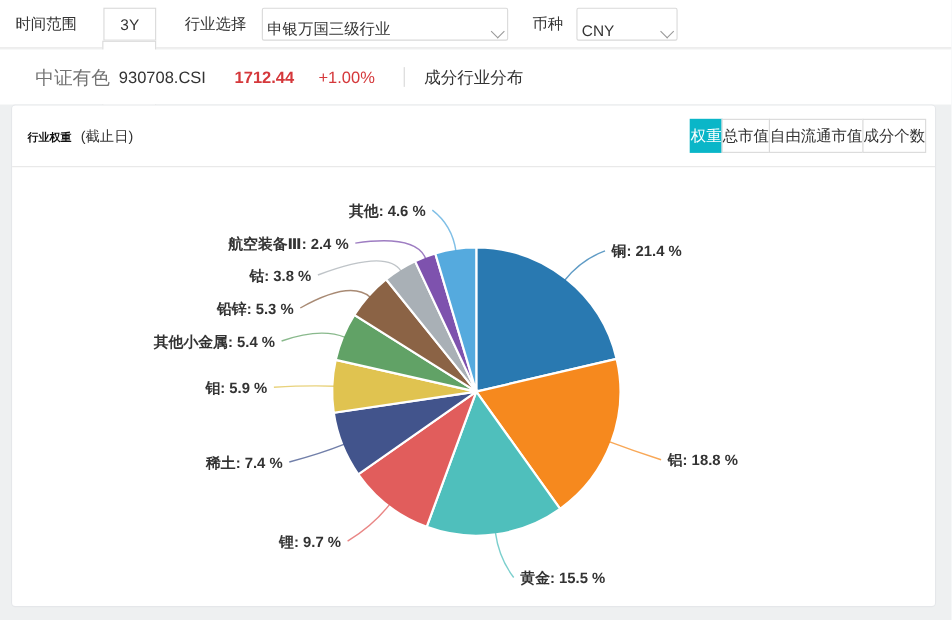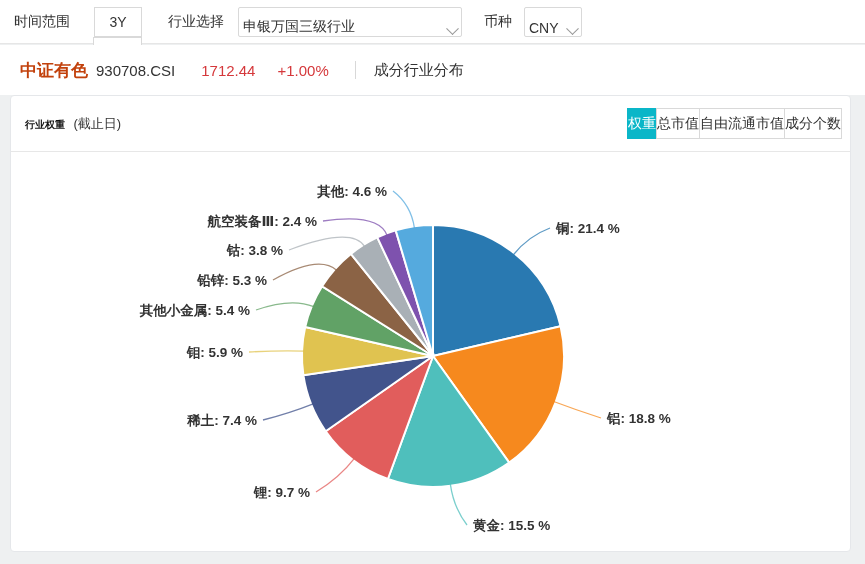--- a/index.html
+++ b/index.html
@@ -20,23 +20,23 @@
   .seg-btn.active { color:#fff; border-color:transparent; }
   .select-box { display:flex; align-items:flex-end; justify-content:space-between;
     height:30px; border:1px solid #d9d9d9; border-radius:2px; background:#fff;
     font-size:14px; color:#333; padding:0 4px; cursor:pointer; }
   .chevron { width:9px; height:9px; border-right:1.5px solid #999; border-bottom:1.5px solid #999;
     transform:rotate(45deg) translate(-2px,-2px); display:inline-block; }
 
   
   .index-row { position:absolute; left:0; top:45px; width:865px; height:50px;
     background:#fff; display:flex; align-items:center; }
-  .idx-name { font-size:17px; font-weight:bold; color:#c2410c; margin-left:20px; }
+  .idx-name { font-size:17px; font-weight:normal; color:#737373; margin-left:32px; }
   .idx-code { font-size:15px; color:#333; margin-left:8px; }
-  .idx-price { font-size:15px; color:#d5383b; margin-left:26px; font-weight:400; }
+  .idx-price { font-size:15px; color:#d5383b; margin-left:26px; font-weight:700; }
   .idx-change { font-size:15px; color:#d5383b; margin-left:22px; font-weight:400; }
   .v-divider { width:1px; height:18px; background:#d8d8d8; margin-left:26px; }
   .section-label { font-size:15px; color:#333; margin-left:18px; }
 
   
   .card { position:absolute; left:10px; top:95px; width:841px; height:457px;
     background:#fff; border:1px solid #e5e7ea; border-radius:4px; }
   .card-header { height:56px; display:flex; align-items:center; justify-content:space-between;
     padding:0 6px 0 14px; border-bottom:1px solid #e7e7e7; }
   .panel-title { font-size:10px; font-weight:bold; color:#111;text-align:center; }
@@ -61,21 +61,21 @@
       <div class="seg-btn">3Y</div>
       <div class="seg-btn">5Y</div>
       <div class="seg-btn">10Y</div>
     </div>
     <span class="tb-label" style="margin-left:26px;">行业选择</span>
     <div class="select-box" style="margin-left:14px; width:224px;">
       <span>申银万国三级行业</span>
       <span class="chevron"></span>
     </div>
     <span class="tb-label" style="margin-left:22px;">币种</span>
-    <div class="select-box" style="margin-left:12px; width:58px;">
+    <div class="select-box" style="margin-left:12px; width:92px;">
       <span>CNY</span>
       <span class="chevron"></span>
     </div>
   </div>
 
   <div class="index-row">
     <span class="idx-name">中证有色</span>
     <span class="idx-code">930708.CSI</span>
     <span class="idx-price">1712.44</span>
     <span class="idx-change">+1.00%</span>

